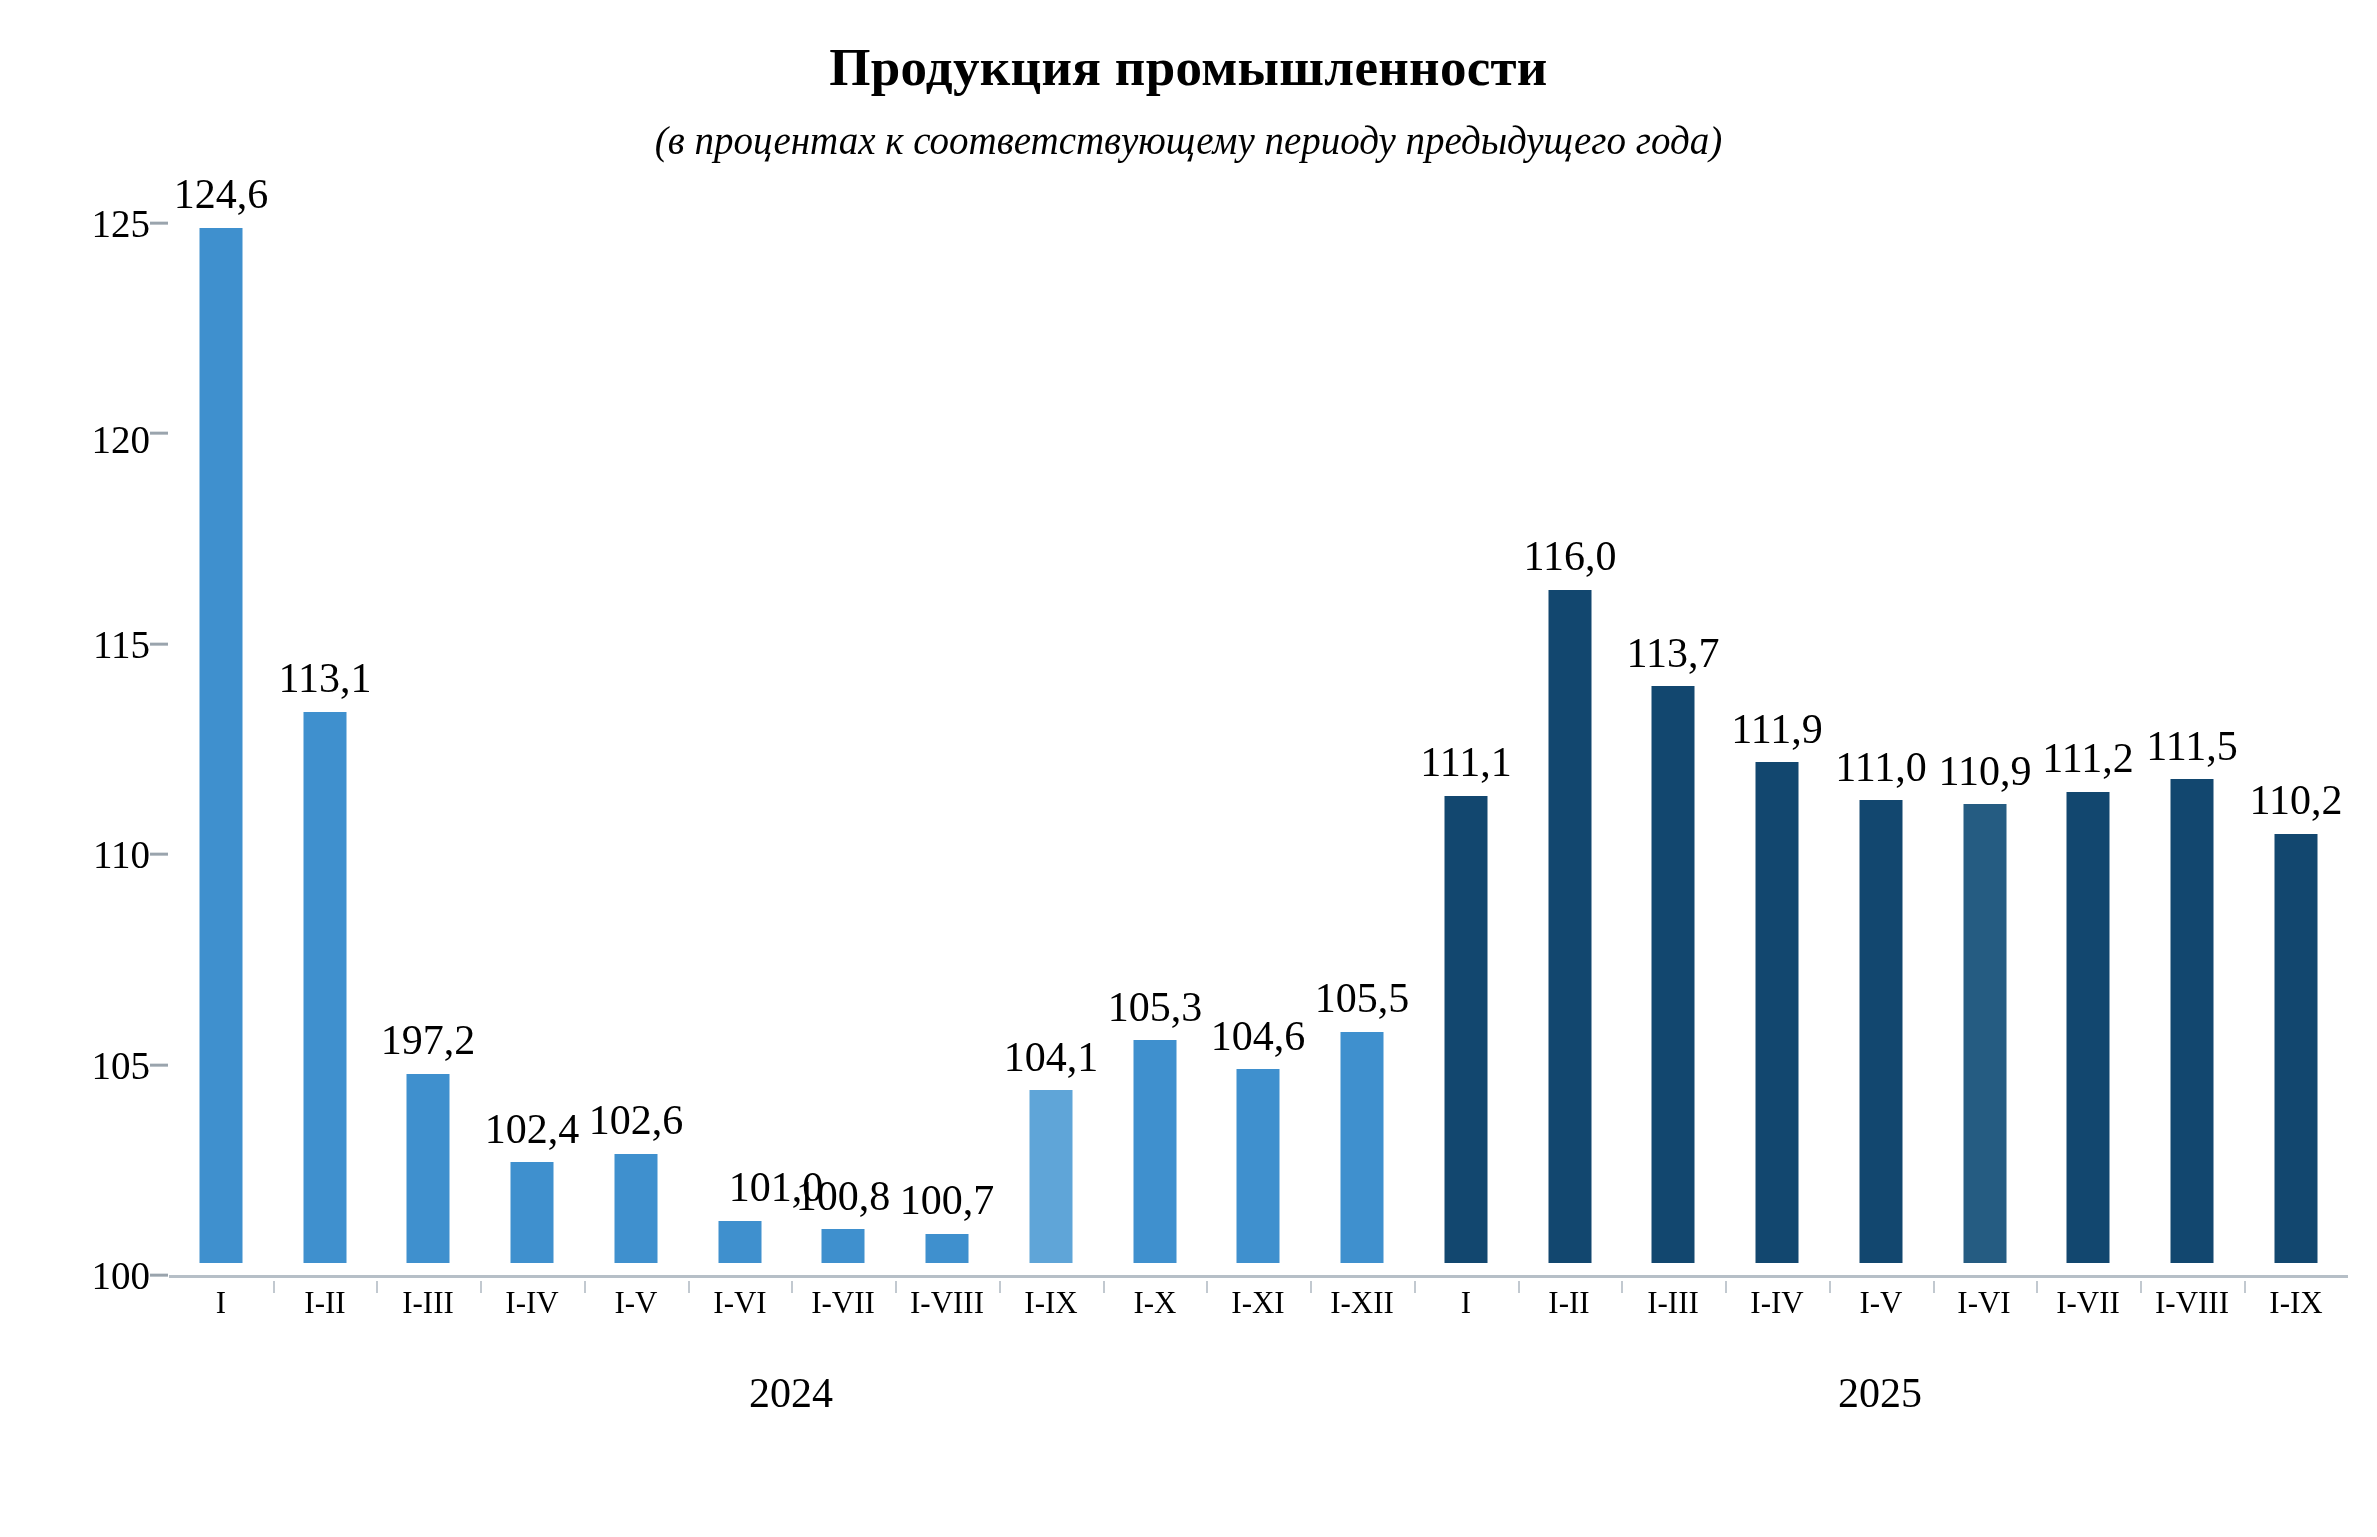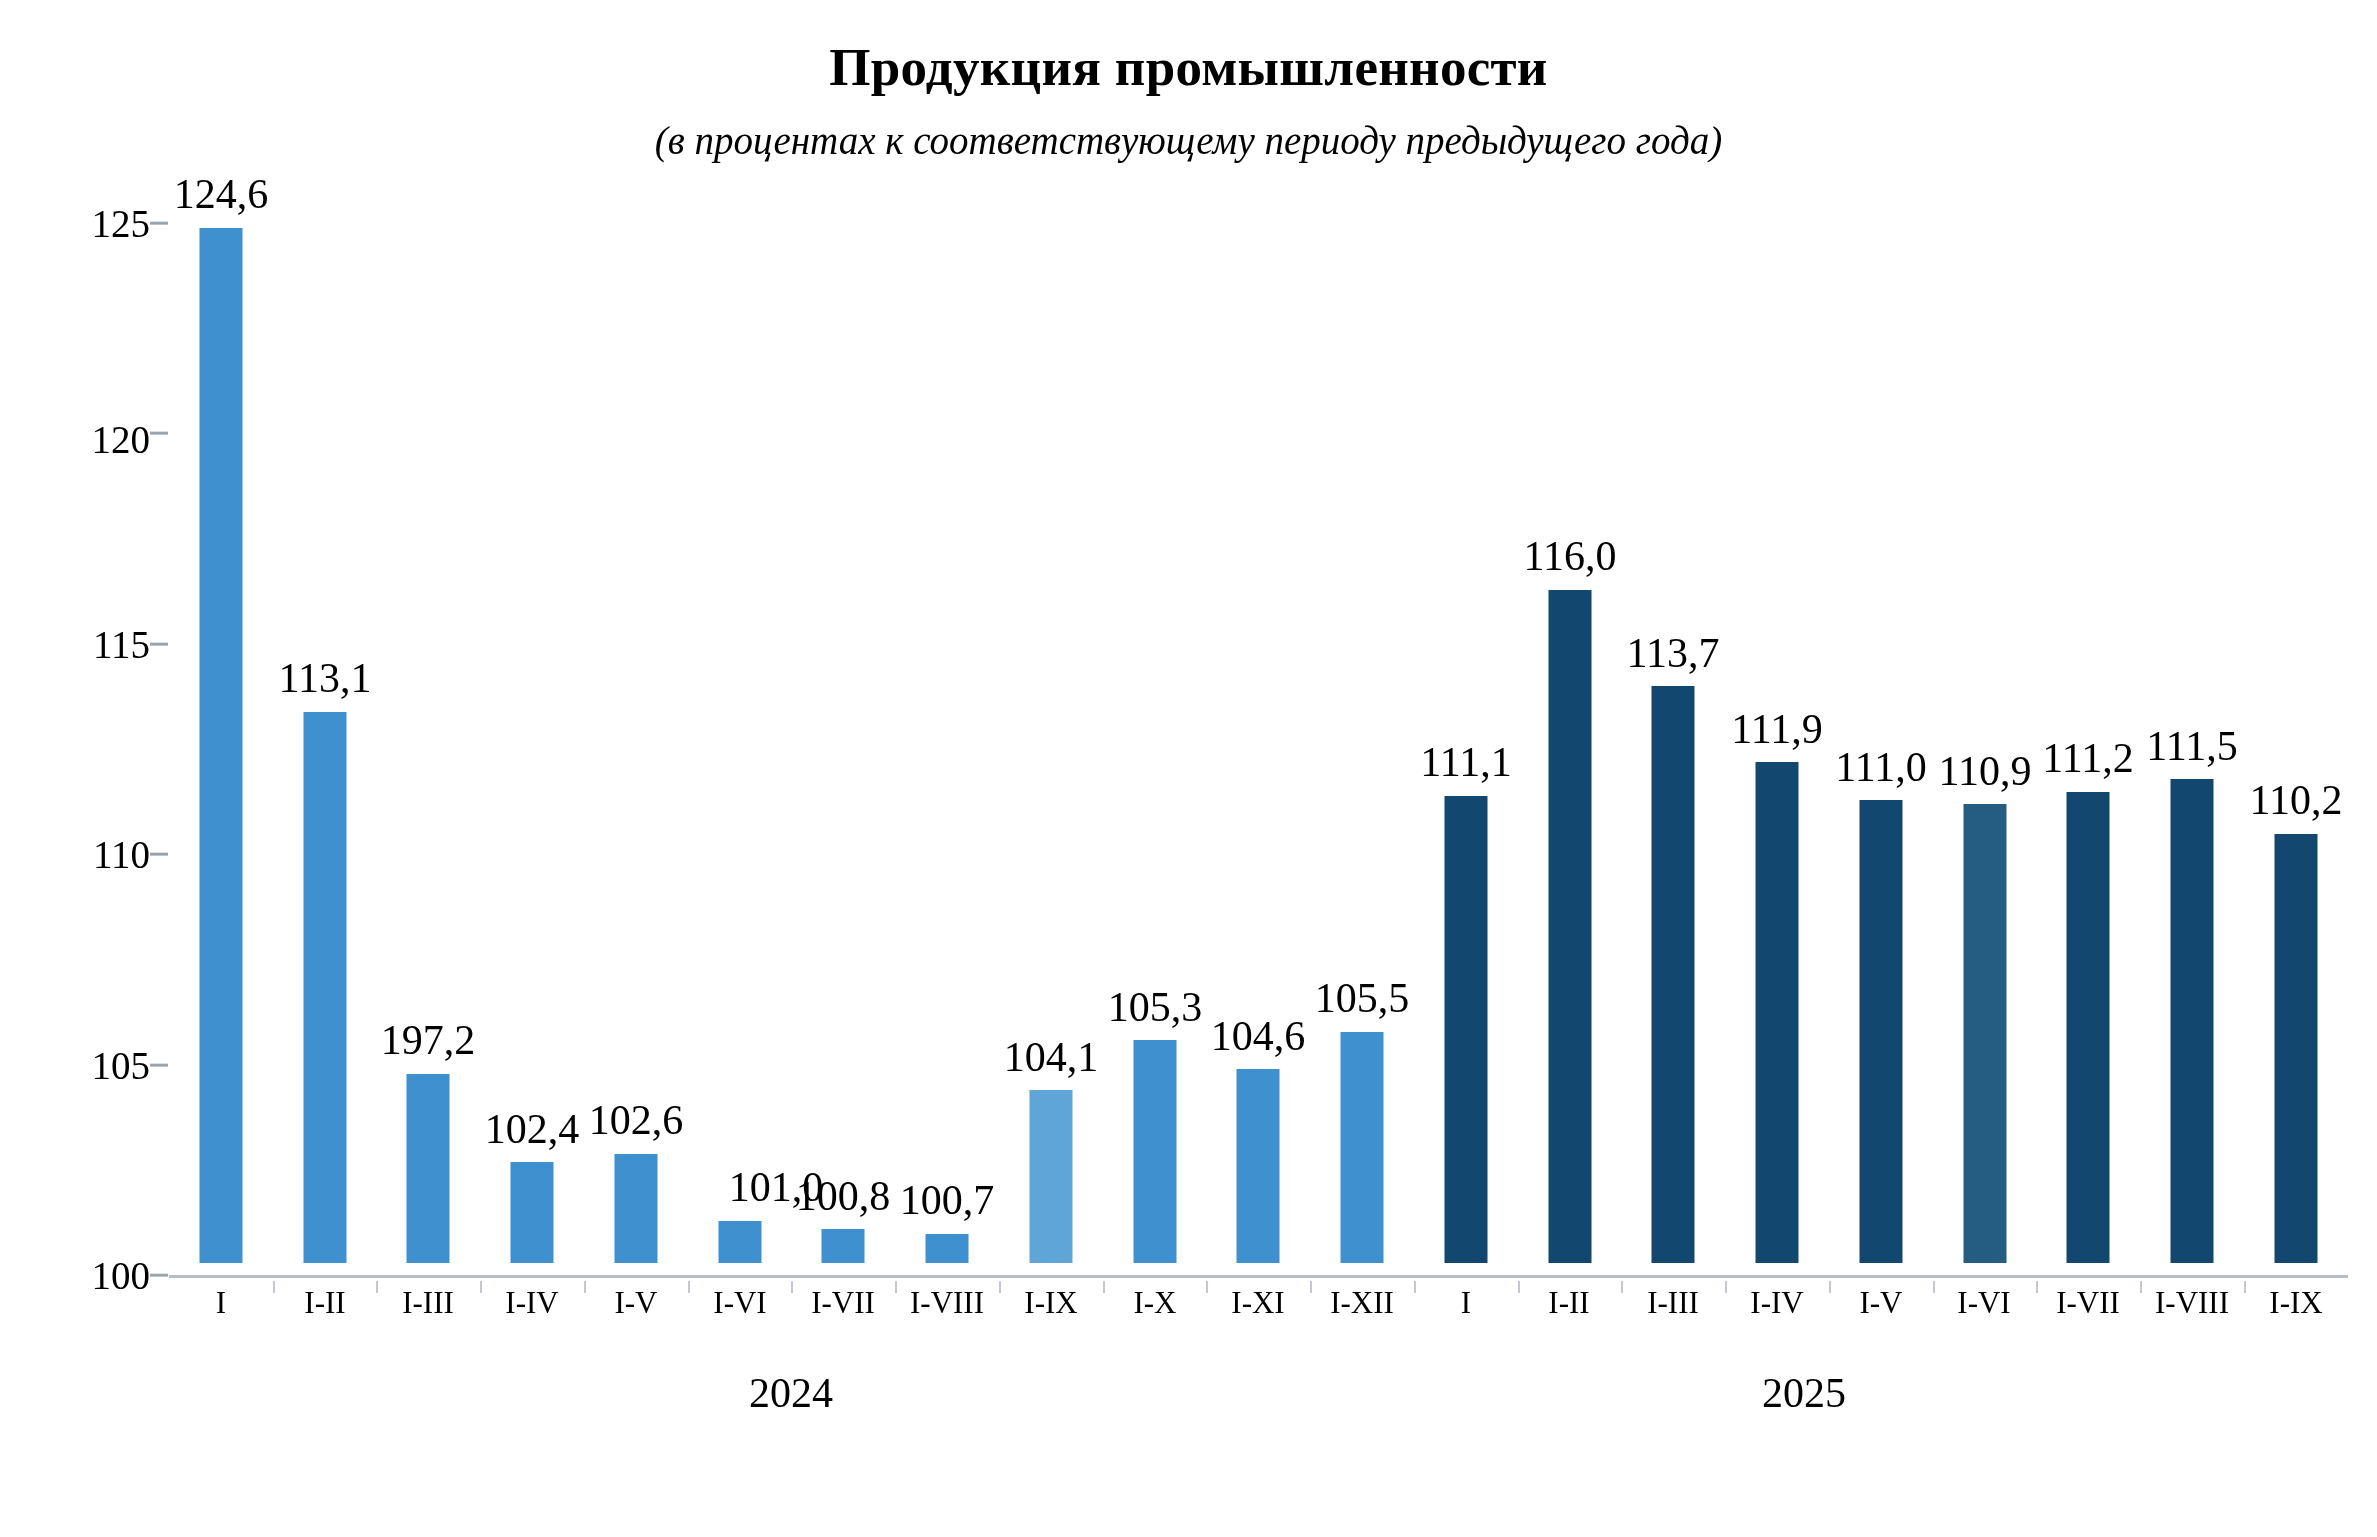--- a/index.html
+++ b/index.html
@@ -279,17 +279,17 @@
       <div class="xtickmark" style="left: 1764px;"></div>
       <div class="xlabel" style="left: 1919px;">I-VII</div>
       <div class="xtickmark" style="left: 1867px;"></div>
       <div class="xlabel" style="left: 2023px;">I-VIII</div>
       <div class="xtickmark" style="left: 1971px;"></div>
       <div class="xlabel" style="left: 2127px;">I-IX</div>
       <div class="xtickmark" style="left: 2075px;"></div>
     </div>
   <div id="grouplabels">
       <div class="grouplabel" style="left: 791px;">2024</div>
-      <div class="grouplabel" style="left: 1804px;">2025</div>
+      <div class="grouplabel" style="left: 1880px;">2025</div>
     </div>
 
 </div>
 
 
 </body></html>

